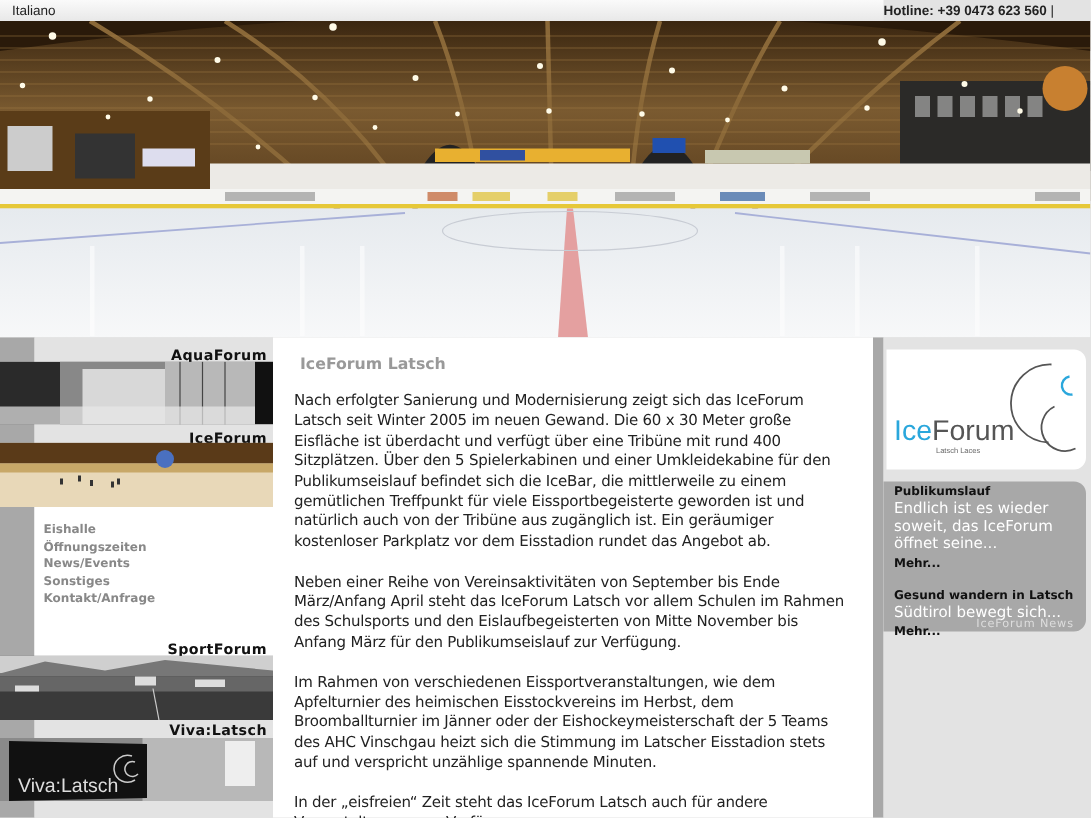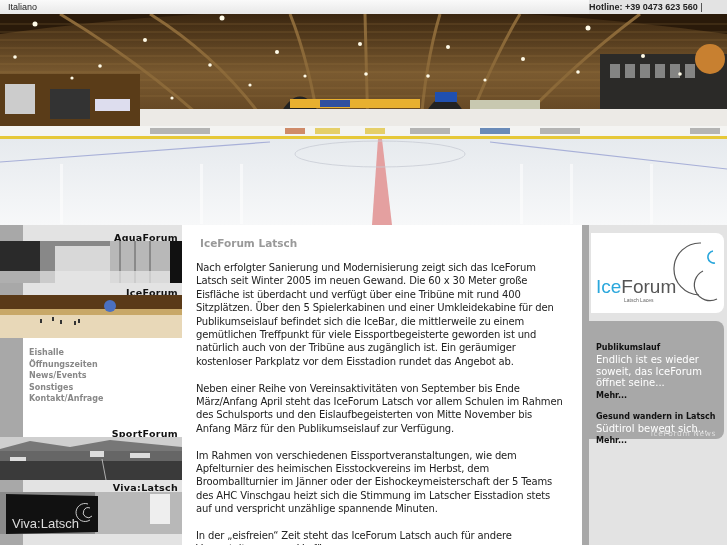--- a/index.html
+++ b/index.html
@@ -23,21 +23,21 @@
   .submenu a { display: block; font-size: 8px; font-weight: bold; color: #888; text-decoration: none; line-height: 11.5px; font-family: "DejaVu Sans", sans-serif; }
 
   .main { position: absolute; left: 182px; top: 225px; width: 400px; height: 320px; background: #fff; padding: 12px 14px 0 14px; }
   .main h1 { font-size: 10.5px; color: #999; font-weight: bold; margin: 0 0 12px 4px; font-family: "DejaVu Sans", sans-serif; }
   .main p { font-size: 10px; line-height: 13.4px; color: #222; margin-bottom: 13.4px; font-family: "DejaVu Sans", sans-serif; letter-spacing: -0.15px; }
 
   .scrollbar { position: absolute; left: 582px; top: 225px; width: 7px; height: 320px; background: #a8a8a8; }
 
   .right { position: absolute; left: 589px; top: 225px; width: 138px; height: 320px; background: #e3e3e3; }
   .logo { position: absolute; left: 2px; top: 8px; width: 133px; height: 80px; background: #fff; border-radius: 0 8px 8px 0; }
-  .news { position: absolute; left: 0; top: 96px; width: 135px; height: 118px; background: #a8a8a8; border-radius: 0 8px 8px 0; padding: 22px 7px 0 7px; }
+  .news { position: absolute; left: 0; top: 96px; width: 135px; height: 100px; background: #a8a8a8; border-radius: 0 8px 8px 0; padding: 2px 7px 0 7px; }
   .news .item-title { font-size: 8px; font-weight: bold; color: #111; font-family: "DejaVu Sans", sans-serif; }
   .news .item-text { font-size: 10px; color: #fff; line-height: 11.5px; font-family: "DejaVu Sans", sans-serif; margin-top: 2px; }
   .news .more { font-size: 8px; font-weight: bold; color: #111; text-align: left; margin-top: 2px; font-family: "DejaVu Sans", sans-serif; }
   .news .label { position: absolute; right: 8px; bottom: 1px; font-size: 7.5px; color: #ddd; letter-spacing: 0.6px; font-family: "DejaVu Sans", sans-serif; margin-top: 12px; }
 </style>
 </head>
 <body>
 
 <div class="topbar">
   <a class="lang" href="#">Italiano</a>

